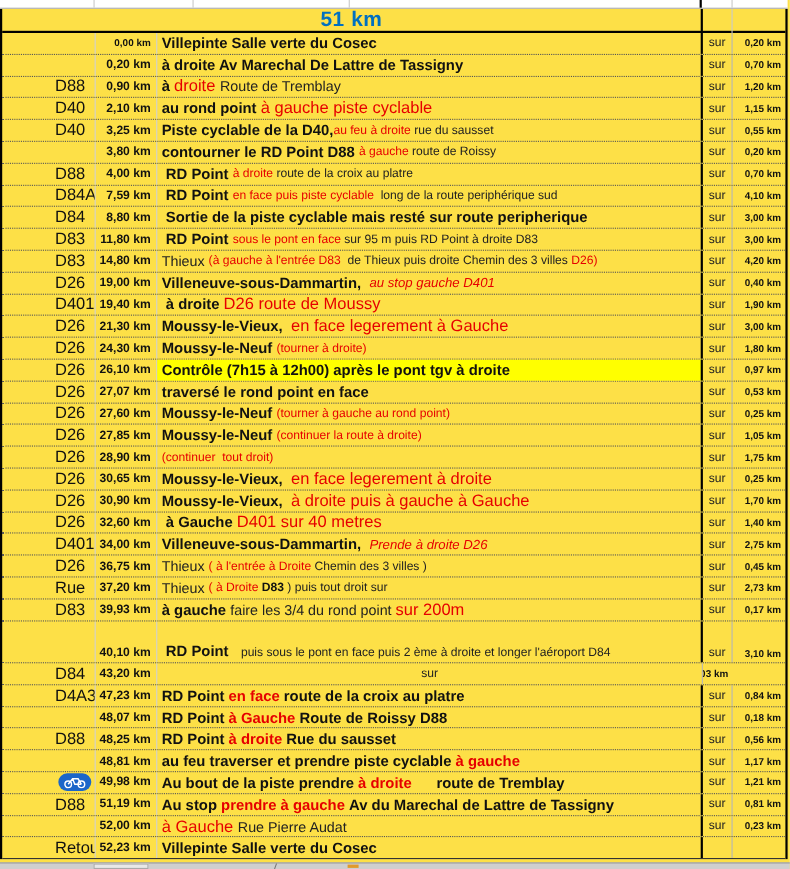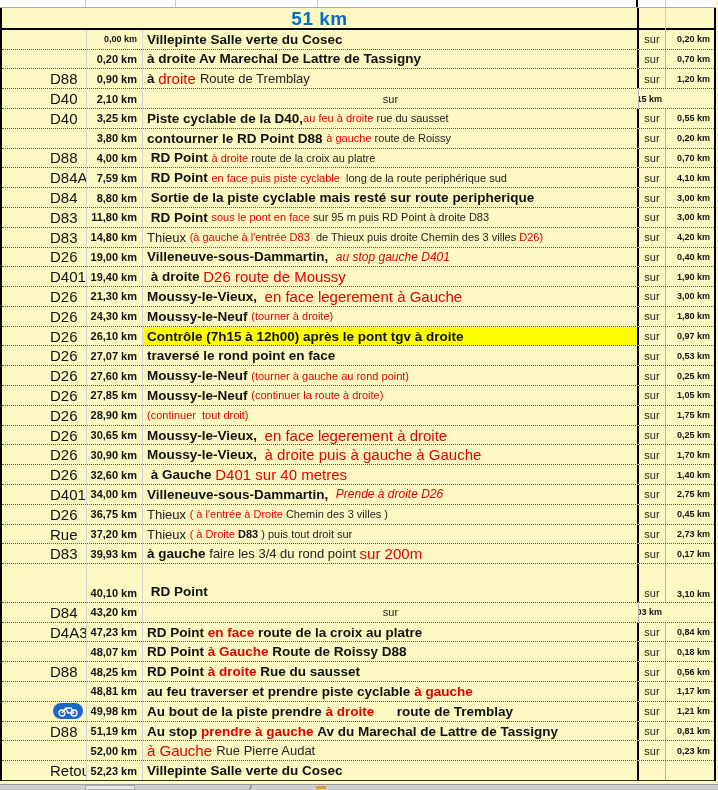--- a/index.html
+++ b/index.html
@@ -1,35 +1,35 @@
 <!DOCTYPE html>
 <html><head>
 <meta charset="utf-8">
 <style>
   html,body{margin:0;padding:0;background:#fff;}
   *{box-sizing:border-box;}
   body{font-family:"Liberation Sans", sans-serif; width:718px; height:790px; overflow:hidden;}
 
-  #frame{position:relative; width:718px; height:790px; background:#fef9c3;}
+  #frame{position:relative; width:718px; height:790px; background:#fde047;}
 
   
   #top-strip{position:relative; height:8px; width:716px; background:#fff; border-bottom:1px solid #aaa;}
   #top-strip .vline{position:absolute; top:0; bottom:0; width:1px; background:#c9c9c9;}
   #top-strip .vline.dark{width:2px; background:#000;}
 
   #sheet{width:716px; border-left:2px solid #000; border-right:2px solid #000;}
 
   
   #title-row{display:grid; grid-template-columns:637px 27px 48px; height:22px; border-bottom:2px solid #000;}
   #title-cell{display:flex; align-items:center; justify-content:center; border-right:2px solid #000;}
   #title-cell .t{color:#0070c0; font-weight:bold; font-size:19px; letter-spacing:.5px;}
   .title-spare{border-right:1px solid #c9c9c9;}
 
   
-  #rows{display:flex; flex-direction:column; height:751px;justify-content:flex-end;}
+  #rows{display:flex; flex-direction:column; height:751px;}
   .row{display:grid; grid-template-columns:85px 56px 496px 27px 48px; flex:1 1 0; border-bottom:1px dotted #555; min-height:0;}
   .row.tall{flex:2 1 0;}
   .row:last-child{border-bottom:1px solid #333;}
   .cell{display:flex; align-items:center; overflow:hidden; white-space:nowrap; min-height:0;}
   .c-road{padding-left:4px; font-weight:normal; font-size:15px; color:#111; border-right:1px solid #d0d0d0;margin-left:44px;}
   .c-km{justify-content:flex-end; padding-right:5px; font-weight:bold; font-size:11px; color:#111; border-right:1px solid #d0d0d0;}
   .c-km.small{font-size:9px;}
   .c-desc{padding-left:4px; border-right:2px solid #000; color:#111;}
   .c-desc.hl{background:#ffff00;}
   .c-sur{justify-content:center; font-size:11px; color:#222; border-right:1px solid #b5b5b5;}
@@ -103,20 +103,24 @@
             <span class="sg-b">à </span>
             <span class="sg-r">droite </span>
             <span class="sg-n">Route de Tremblay</span>
           </div>
           <div class="cell c-sur">sur</div>
           <div class="cell c-dist">1,20 km</div>
         </div>
         <div class="row">
           <div class="cell c-road">D40</div>
           <div class="cell c-km">2,10 km</div>
+          <div class="cell c-desc">
+            <span class="sg-b">au rond point </span>
+            <span class="sg-r">à gauche piste cyclable</span>
+          </div>
           <div class="cell c-sur">sur</div>
           <div class="cell c-dist">1,15 km</div>
         </div>
         <div class="row">
           <div class="cell c-road">D40</div>
           <div class="cell c-km">3,25 km</div>
           <div class="cell c-desc">
             <span class="sg-b">Piste cyclable de la D40,</span>
             <span class="sg-rs">au feu à droite </span>
             <span class="sg-ns">rue du sausset</span>
@@ -348,20 +352,21 @@
             <span class="sg-r">sur 200m</span>
           </div>
           <div class="cell c-sur">sur</div>
           <div class="cell c-dist">0,17 km</div>
         </div>
         <div class="row tall">
           <div class="cell c-road"></div>
           <div class="cell c-km">40,10 km</div>
           <div class="cell c-desc">
             <span class="sg-b"> RD Point   </span>
+            <span class="sg-ns">puis sous le pont en face puis 2 ème à droite et longer l'aéroport D84</span>
           </div>
           <div class="cell c-sur">sur</div>
           <div class="cell c-dist">3,10 km</div>
         </div>
         <div class="row">
           <div class="cell c-road">D84</div>
           <div class="cell c-km">43,20 km</div>
           <div class="cell c-sur">sur</div>
           <div class="cell c-dist">4,03 km</div>
         </div>

